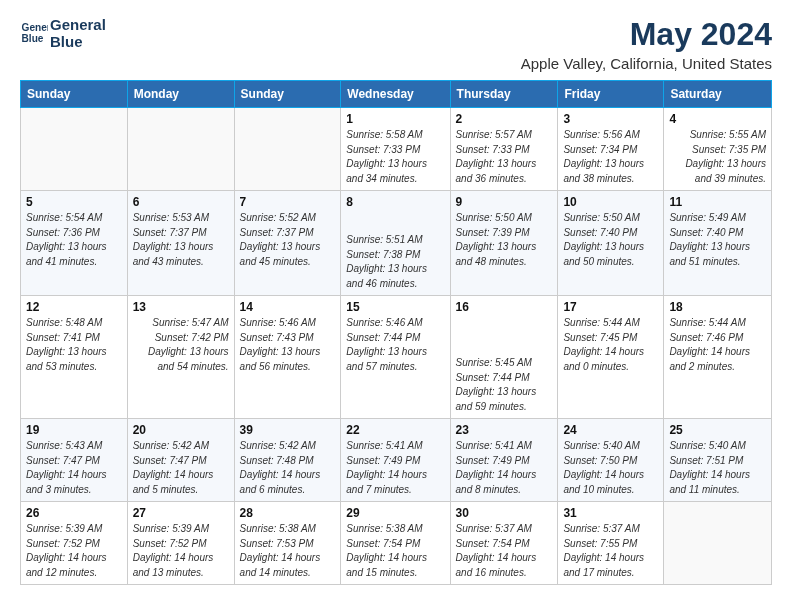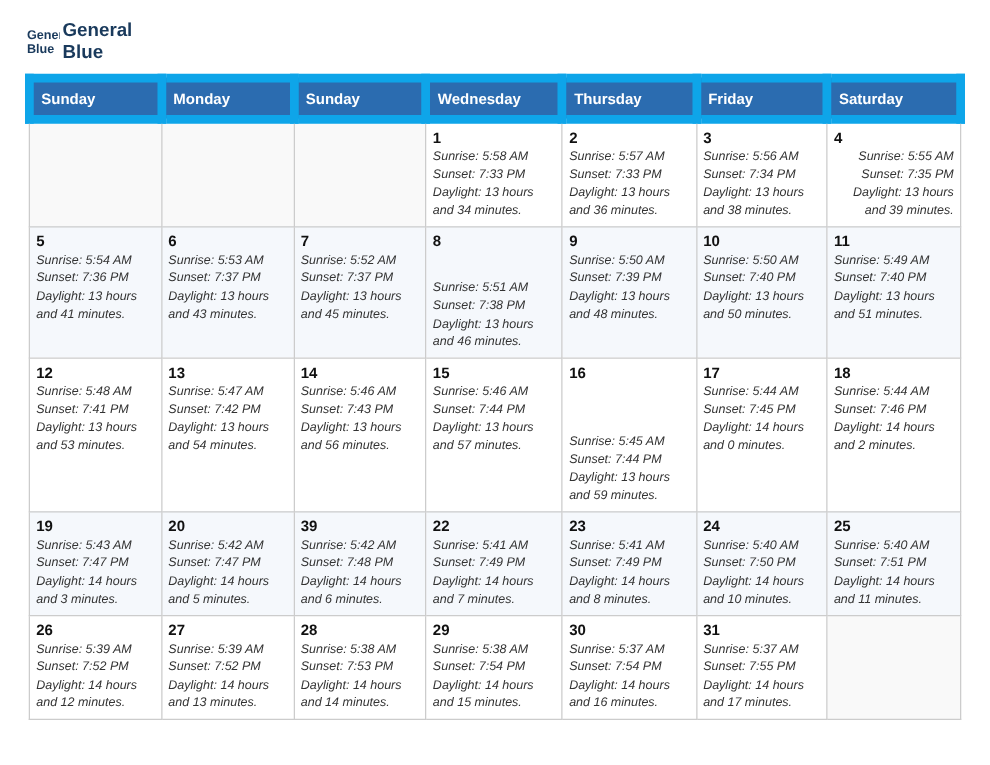--- a/index.html
+++ b/index.html
@@ -44,21 +44,21 @@
       border-collapse: collapse;
       font-size: 11px;
     }
     thead tr th {
       background: #2b6cb0;
       color: #fff;
       text-align: left;
       padding: 6px 6px;
       font-size: 12px;
       font-weight: bold;
-      border: 7px solid #0ea5e9;
+      border: 1px solid #0ea5e9;
     }
     tbody tr td {
       border: 1px solid #ccc;
       vertical-align: top;
       padding: 4px 5px;
       width: 113px;
       min-height: 80px;
       background: #fff;
     }
     tbody tr:nth-child(even) td {
@@ -88,20 +88,24 @@
     <svg class="logo-icon" viewBox="0 0 36 36">
       <rect x="0" y="0" width="36" height="36" fill="none"></rect>
       <text x="2" y="16" font-size="13" font-weight="bold" fill="#1a3a5c" font-family="Arial">General</text>
       <text x="2" y="30" font-size="13" font-weight="bold" fill="#1a3a5c" font-family="Arial">Blue</text>
     </svg>
     <div>
       <div style="font-size:15px;font-weight:bold;color:#1a3a5c;line-height:1.15;">General</div>
       <div style="font-size:15px;font-weight:bold;color:#1a3a5c;line-height:1.15;">Blue</div>
     </div>
   </div>
+  <div class="title-block">
+    <div class="month-title">May 2024</div>
+    <div class="location-title">Apple Valley, California, United States</div>
+  </div>
 </div>
 
 <table>
   <thead>
     <tr id="header-row">
     <th>Sunday</th>
         <th>Monday</th>
         <th>Sunday</th>
         <th>Wednesday</th>
         <th>Thursday</th>
@@ -197,21 +201,21 @@
       <tr>
         <td>
           <div class="day-number">12</div>
           <div class="day-info" style="white-space: pre-line;">Sunrise: 5:48 AM
 Sunset: 7:41 PM
 Daylight: 13 hours
 and 53 minutes.</div>
         </td>
         <td>
           <div class="day-number">13</div>
-          <div class="day-info" style="white-space: pre-line;">Sunrise: 5:47 AM
+          <div class="day-info" style="white-space: pre-line; text-align: right;">Sunrise: 5:47 AM
 Sunset: 7:42 PM
 Daylight: 13 hours
 and 54 minutes.</div>
         </td>
         <td>
           <div class="day-number">14</div>
           <div class="day-info" style="white-space: pre-line;">Sunrise: 5:46 AM
 Sunset: 7:43 PM
 Daylight: 13 hours
 and 56 minutes.</div>

